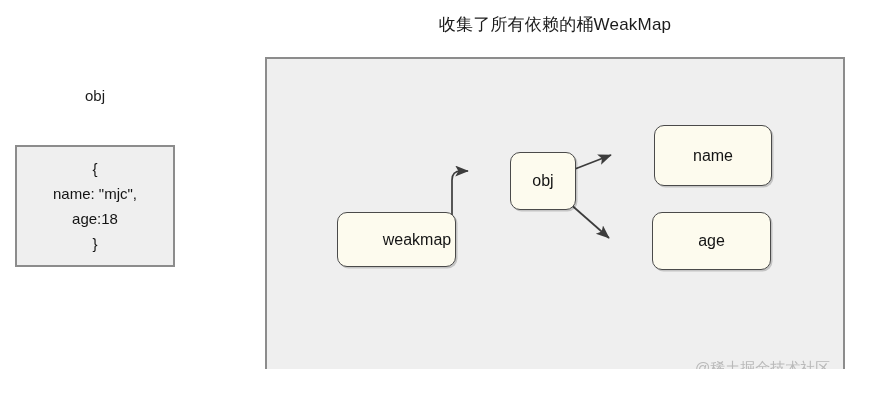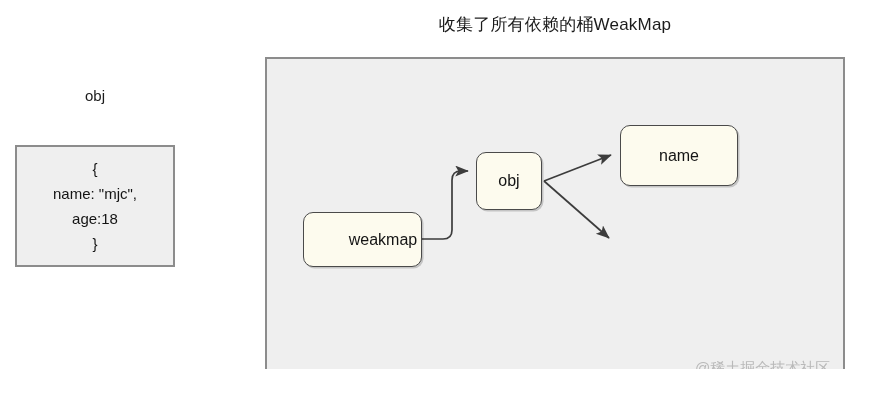--- a/index.html
+++ b/index.html
@@ -81,20 +81,21 @@
     box-sizing: border-box;
     background: #fdfbee;
     border: 1.6px solid #4a4a4a;
     border-radius: 10px;
     display: flex;
     align-items: center;
     justify-content: center;
     font-size: 16px;
     color: #141414;
     box-shadow: 1.5px 1.5px 0 rgba(0,0,0,0.18);
+    margin-left: 34px;
   }
   .node-weakmap { left: 303px; top: 212px; width: 119px; height: 55px; padding-left: 41px; }
   .node-obj     { left: 476px; top: 152px; width: 66px;  height: 58px; }
   .node-name    { left: 620px; top: 125px; width: 118px; height: 61px; }
   .node-age     { left: 618px; top: 212px; width: 119px; height: 58px; }
 
   
   .arrow-layer {
     position: absolute;
     left: 0;
@@ -147,16 +148,17 @@
 
     <line x1="544" y1="181" x2="609" y2="238" stroke="#3c3c3c" stroke-width="1.7" marker-end="url(#arrowhead)"></line>
   </svg>
 
   <div class="node node-weakmap">weakmap</div>
 
   <div class="node node-obj">obj</div>
 
   <div class="node node-name">name</div>
 
+  <div class="node node-age">age</div>
 
   <div class="watermark">@稀土掘金技术社区</div>
 
 </div>
 
 </body></html>

